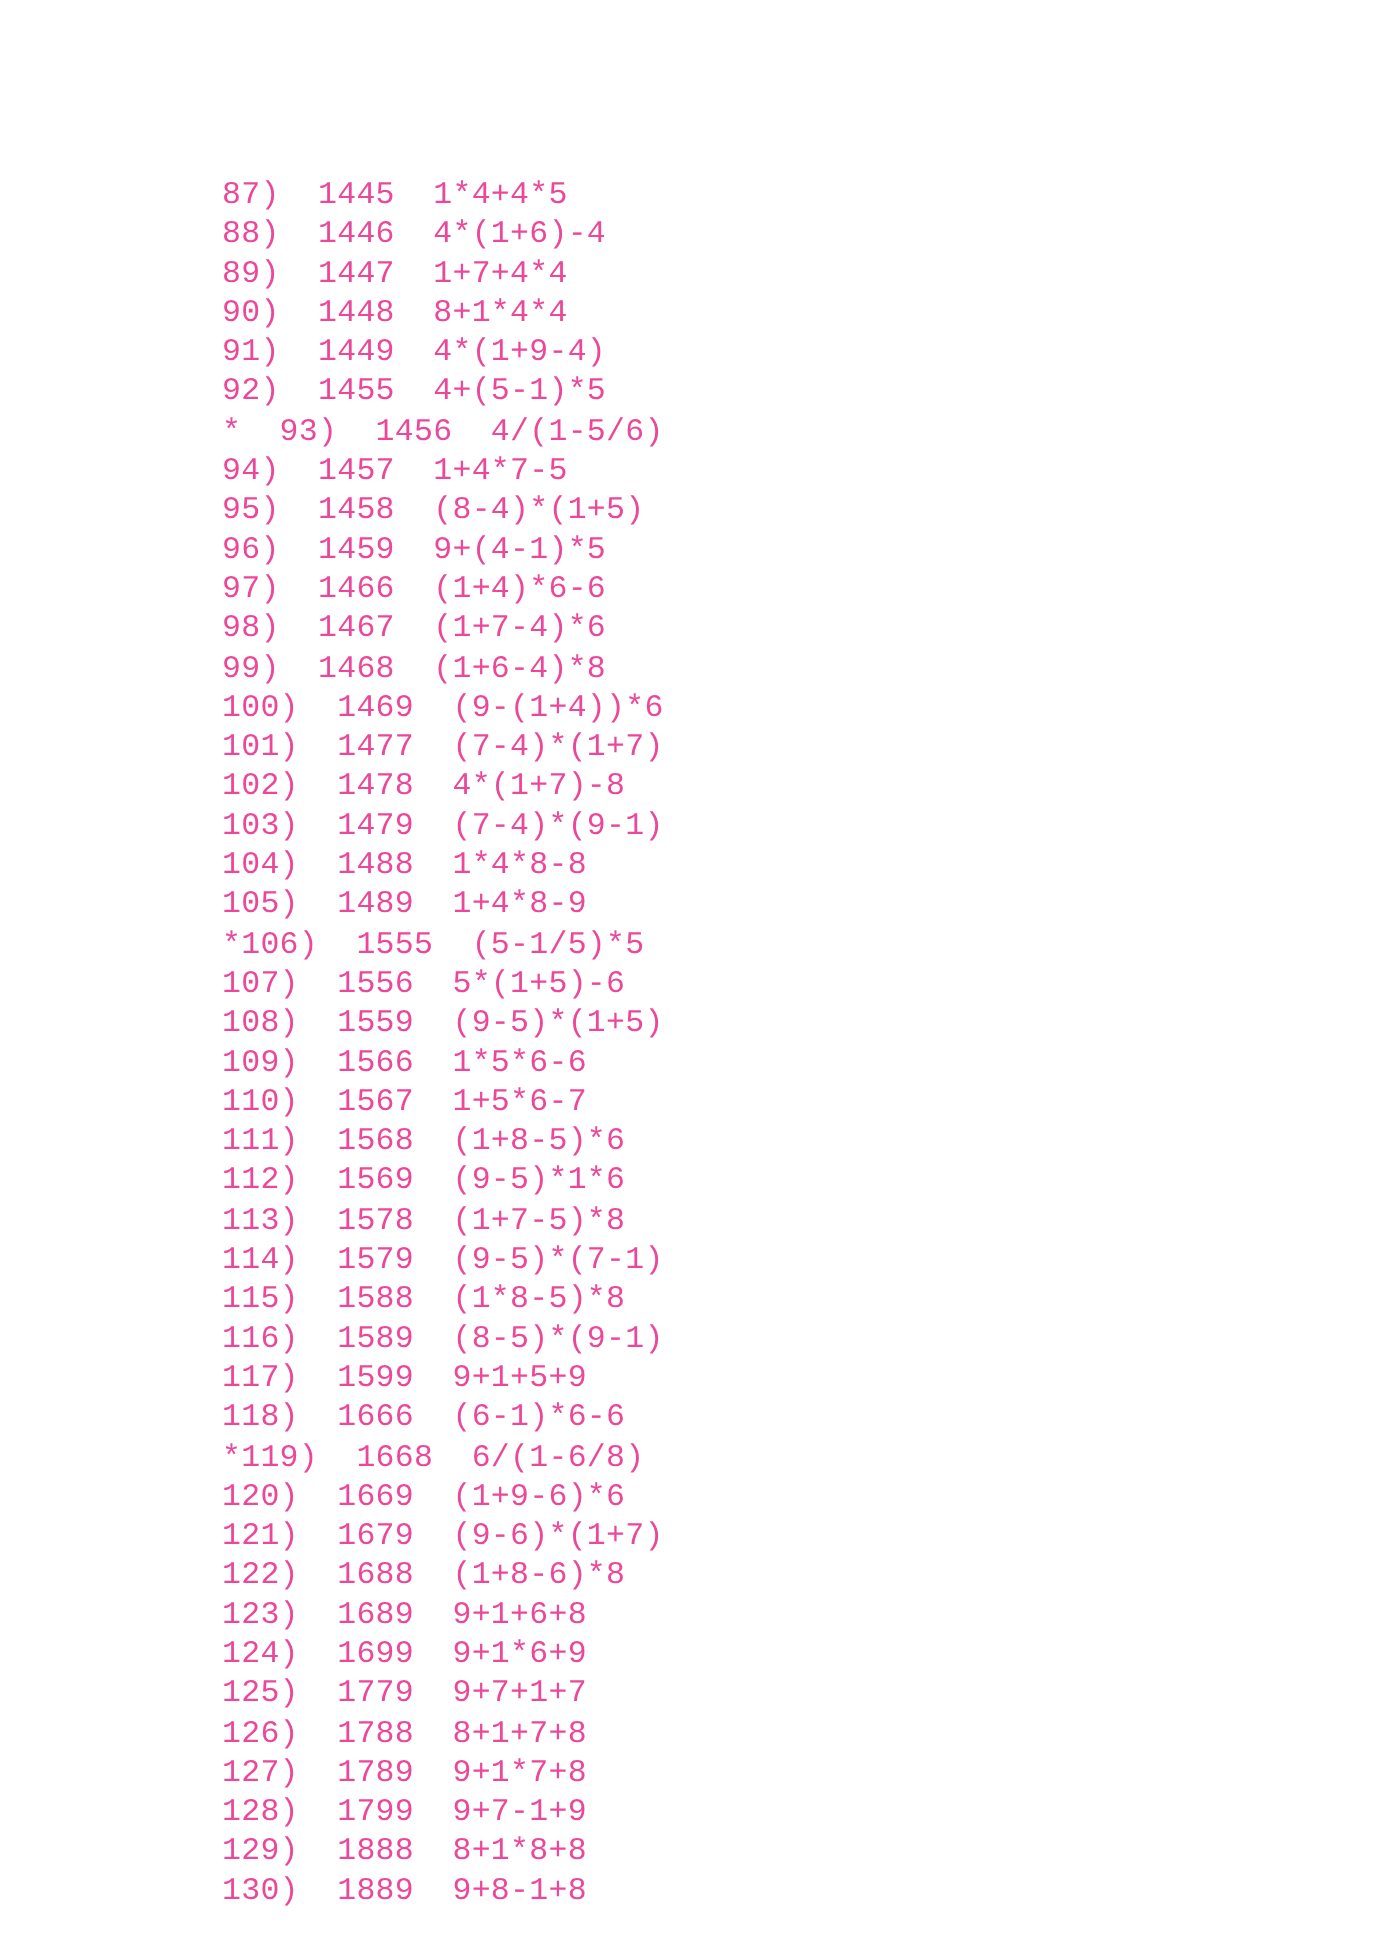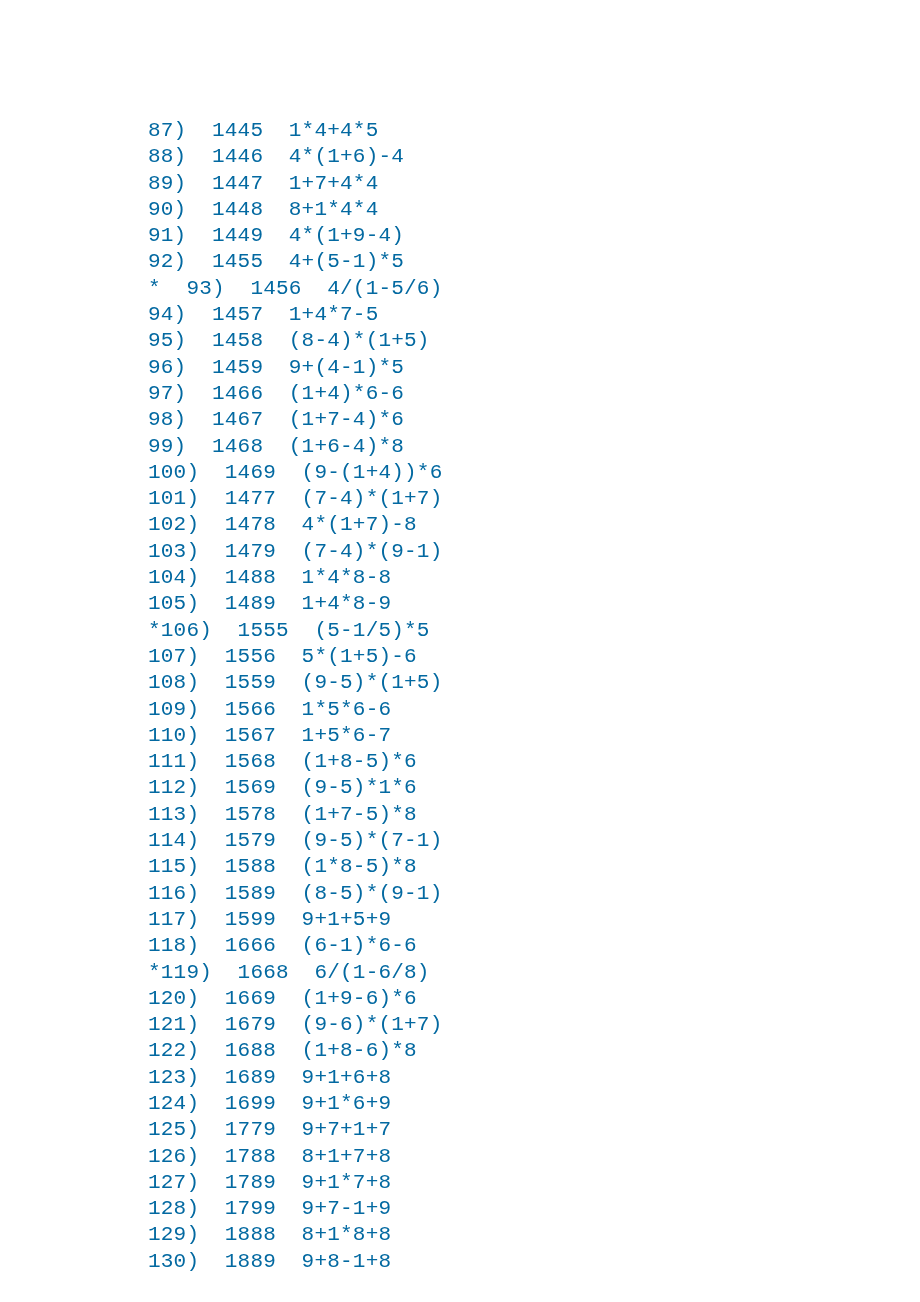--- a/index.html
+++ b/index.html
@@ -6,21 +6,21 @@
     margin: 0;
     padding: 0;
     background: #ffffff;
     width: 920px;
   }
   .page {
     padding: 118px 0 0 148px;
     font-family: "Courier New", "SimSun", monospace;
     font-size: 21px;
     line-height: 26.3px;
-    color: #0369a1;
+    color: #ec4899;
     white-space: pre;
     letter-spacing: 0.2px;
   }
   .row { display: block; }
 </style>
 </head>
 <body>
 
 <div class="page" id="page"><span class="row"><span>87)  1445  1*4+4*5</span></span><span class="row"><span>88)  1446  4*(1+6)-4</span></span><span class="row"><span>89)  1447  1+7+4*4</span></span><span class="row"><span>90)  1448  8+1*4*4</span></span><span class="row"><span>91)  1449  4*(1+9-4)</span></span><span class="row"><span>92)  1455  4+(5-1)*5</span></span><span class="row"><span>*  93)  1456  4/(1-5/6)</span></span><span class="row"><span>94)  1457  1+4*7-5</span></span><span class="row"><span>95)  1458  (8-4)*(1+5)</span></span><span class="row"><span>96)  1459  9+(4-1)*5</span></span><span class="row"><span>97)  1466  (1+4)*6-6</span></span><span class="row"><span>98)  1467  (1+7-4)*6</span></span><span class="row"><span>99)  1468  (1+6-4)*8</span></span><span class="row"><span>100)  1469  (9-(1+4))*6</span></span><span class="row"><span>101)  1477  (7-4)*(1+7)</span></span><span class="row"><span>102)  1478  4*(1+7)-8</span></span><span class="row"><span>103)  1479  (7-4)*(9-1)</span></span><span class="row"><span>104)  1488  1*4*8-8</span></span><span class="row"><span>105)  1489  1+4*8-9</span></span><span class="row"><span>*106)  1555  (5-1/5)*5</span></span><span class="row"><span>107)  1556  5*(1+5)-6</span></span><span class="row"><span>108)  1559  (9-5)*(1+5)</span></span><span class="row"><span>109)  1566  1*5*6-6</span></span><span class="row"><span>110)  1567  1+5*6-7</span></span><span class="row"><span>111)  1568  (1+8-5)*6</span></span><span class="row"><span>112)  1569  (9-5)*1*6</span></span><span class="row"><span>113)  1578  (1+7-5)*8</span></span><span class="row"><span>114)  1579  (9-5)*(7-1)</span></span><span class="row"><span>115)  1588  (1*8-5)*8</span></span><span class="row"><span>116)  1589  (8-5)*(9-1)</span></span><span class="row"><span>117)  1599  9+1+5+9</span></span><span class="row"><span>118)  1666  (6-1)*6-6</span></span><span class="row"><span>*119)  1668  6/(1-6/8)</span></span><span class="row"><span>120)  1669  (1+9-6)*6</span></span><span class="row"><span>121)  1679  (9-6)*(1+7)</span></span><span class="row"><span>122)  1688  (1+8-6)*8</span></span><span class="row"><span>123)  1689  9+1+6+8</span></span><span class="row"><span>124)  1699  9+1*6+9</span></span><span class="row"><span>125)  1779  9+7+1+7</span></span><span class="row"><span>126)  1788  8+1+7+8</span></span><span class="row"><span>127)  1789  9+1*7+8</span></span><span class="row"><span>128)  1799  9+7-1+9</span></span><span class="row"><span>129)  1888  8+1*8+8</span></span><span class="row"><span>130)  1889  9+8-1+8</span></span></div>
 

